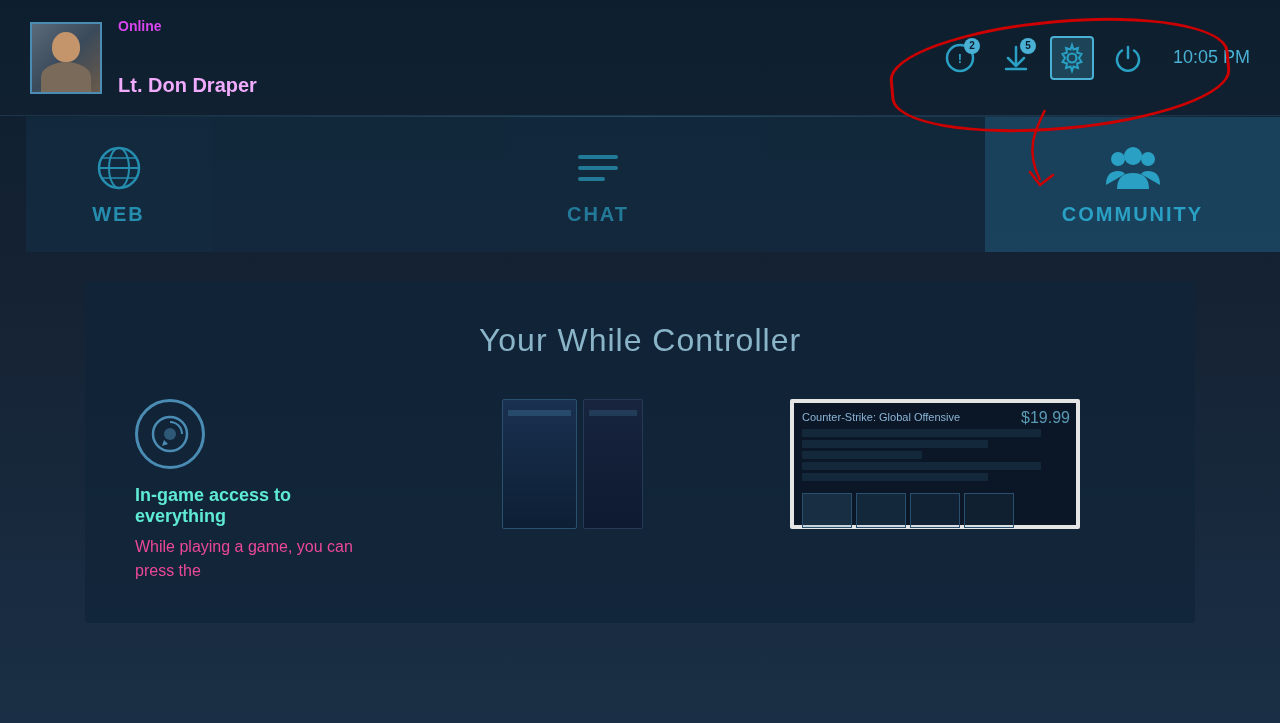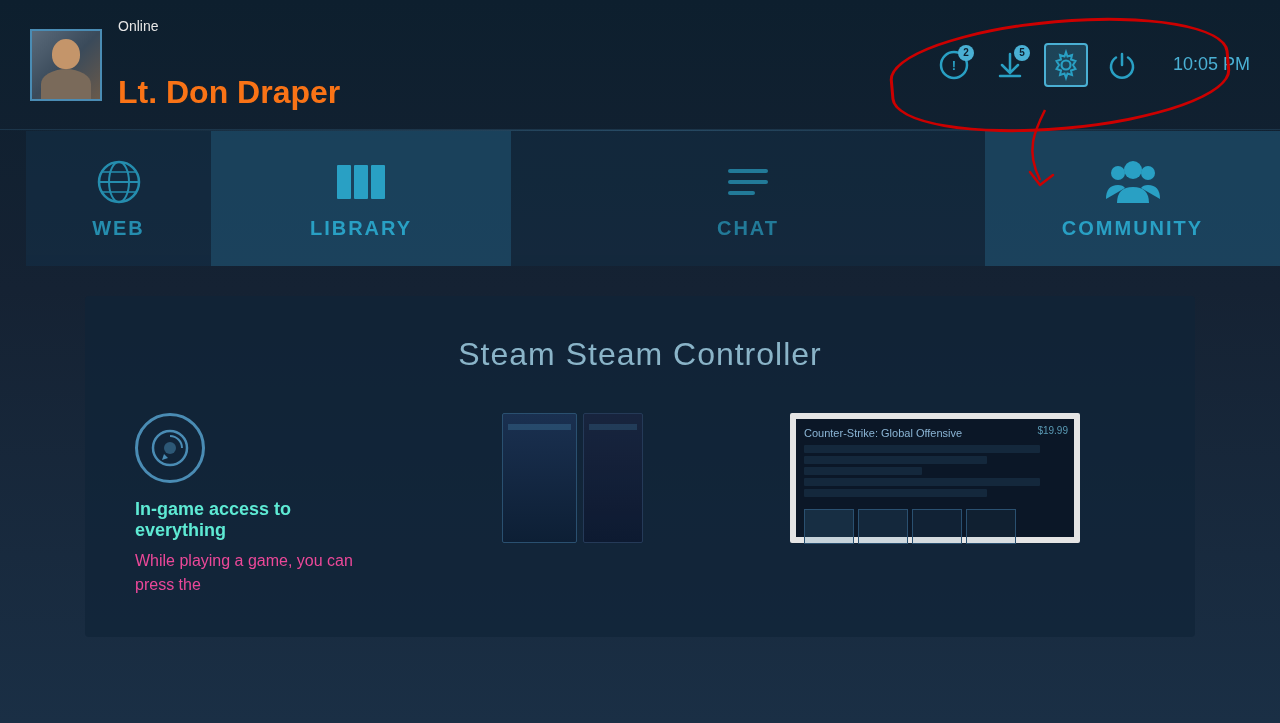--- a/index.html
+++ b/index.html
@@ -85,28 +85,28 @@
       background: #7a6a5a;
       border-radius: 50% 50% 0 0;
     }
 
     .user-text {
       display: flex;
       flex-direction: column;
     }
 
     .user-status {
-      color: #e5e5e5;
+      color: #d946ef;
       font-size: 14px;
-      font-weight: normal;
+      font-weight: bold;
     }
 
     .user-name {
-      color: #f97316;
-      font-size: 32px;
+      color: #f0abfc;
+      font-size: 20px;
       font-weight: bold;
       margin-top: 40px;
     }
 
     
     .header-right {
       display: flex;
       align-items: center;
       gap: 12px;
     }
@@ -172,21 +172,21 @@
       border-radius: 50%;
       display: flex;
       align-items: center;
       justify-content: center;
     }
 
     .time-display {
       color: #4ab0d4;
       font-size: 18px;
       font-weight: normal;
-      margin-left: 17px;
+      margin-left: 11px;
     }
 
     
     .header-divider {
       width: 100%;
       height: 1px;
       background: linear-gradient(90deg, transparent, rgba(74, 140, 180, 0.4), transparent);
       position: relative;
       z-index: 10;
     }
@@ -362,21 +362,21 @@
     }
 
     .content-right {
       flex: 1;
     }
 
     .game-ui-mockup {
       width: 290px;
       height: 130px;
       background: rgba(10, 20, 35, 0.8);
-      border: 6px solid #e5e5e5;
+      border: 4px solid #e5e5e5;
       border-radius: 2px;
       padding: 8px;
       position: relative;
     }
 
     .game-ui-title {
       color: #8ab4d4;
       font-size: 11px;
       margin-bottom: 6px;
     }
@@ -395,21 +395,21 @@
 
     .game-ui-row.med { width: 70%; }
     .game-ui-row.short { width: 45%; }
     .game-ui-row.long { width: 90%; }
 
     .game-ui-price {
       position: absolute;
       top: 6px;
       right: 6px;
       color: #5a9ab4;
-      font-size: 10px;
+      font-size: 16px;
     }
   </style>
 </head>
 <body>
 
 <div class="bg"></div>
 
 <div class="header">
   <div class="user-info">
     <div class="avatar">
@@ -479,31 +479,20 @@
         <ellipse cx="30" cy="25" rx="10" ry="20" stroke="#29a0c4" stroke-width="2"></ellipse>
         <line x1="10" y1="25" x2="50" y2="25" stroke="#29a0c4" stroke-width="2"></line>
         <line x1="12" y1="15" x2="48" y2="15" stroke="#29a0c4" stroke-width="1.5"></line>
         <line x1="12" y1="35" x2="48" y2="35" stroke="#29a0c4" stroke-width="1.5"></line>
       </svg>
     </div>
     <span class="tab-label">WEB</span>
   </div>
 
 
-  <div class="nav-tab library">
-    <div class="tab-icon">
-      <svg viewBox="0 0 60 50" fill="none" xmlns="http://www.w3.org/2000/svg">
-
-        <rect x="6" y="8" width="14" height="34" fill="#29a0c4" rx="1"></rect>
-        <rect x="23" y="8" width="14" height="34" fill="#29a0c4" rx="1"></rect>
-        <rect x="40" y="8" width="14" height="34" fill="#29a0c4" rx="1"></rect>
-      </svg>
-    </div>
-    <span class="tab-label">LIBRARY</span>
-  </div>
 
   <div class="nav-tab chat">
     <div class="tab-icon">
       <svg viewBox="0 0 60 50" fill="none" xmlns="http://www.w3.org/2000/svg">
 
         <line x1="12" y1="14" x2="48" y2="14" stroke="#29a0c4" stroke-width="4" stroke-linecap="round"></line>
         <line x1="12" y1="25" x2="48" y2="25" stroke="#29a0c4" stroke-width="4" stroke-linecap="round"></line>
         <line x1="12" y1="36" x2="35" y2="36" stroke="#29a0c4" stroke-width="4" stroke-linecap="round"></line>
       </svg>
     </div>
@@ -523,21 +512,21 @@
         <circle cx="30" cy="13" r="9" fill="#29a0c4"></circle>
         <path d="M14 46 Q14 30 30 30 Q46 30 46 46 Z" fill="#29a0c4"></path>
       </svg>
     </div>
     <span class="tab-label">COMMUNITY</span>
   </div>
 </div>
 
 <div class="main-content">
   <div class="content-card">
-    <h2 class="content-title">Steam Steam Controller</h2>
+    <h2 class="content-title">Your While Controller</h2>
 
     <div class="content-body">
 
       <div class="content-left">
         <div class="steam-logo-circle">
           <svg width="40" height="40" viewBox="0 0 40 40" fill="none" xmlns="http://www.w3.org/2000/svg">
             <circle cx="20" cy="20" r="17" stroke="#4a8cb4" stroke-width="2.5"></circle>
             <path d="M20 8 A12 12 0 0 1 32 20" stroke="#4a8cb4" stroke-width="2" fill="none"></path>
             <circle cx="20" cy="20" r="6" fill="#4a8cb4" opacity="0.5"></circle>
             <path d="M14 26 L12 32 L18 30 Z" fill="#4a8cb4"></path>

